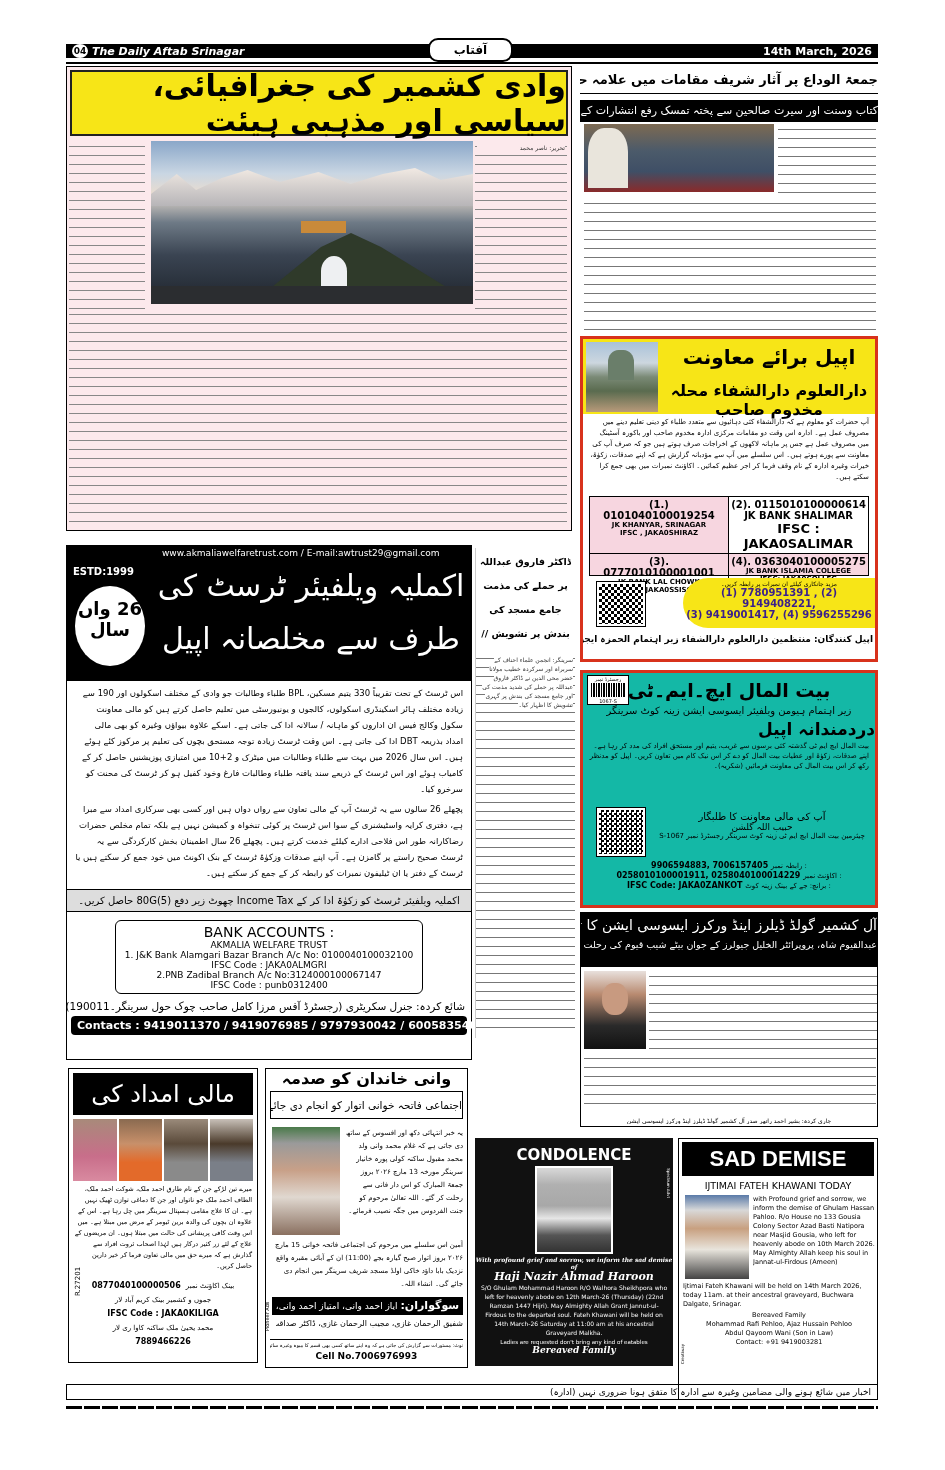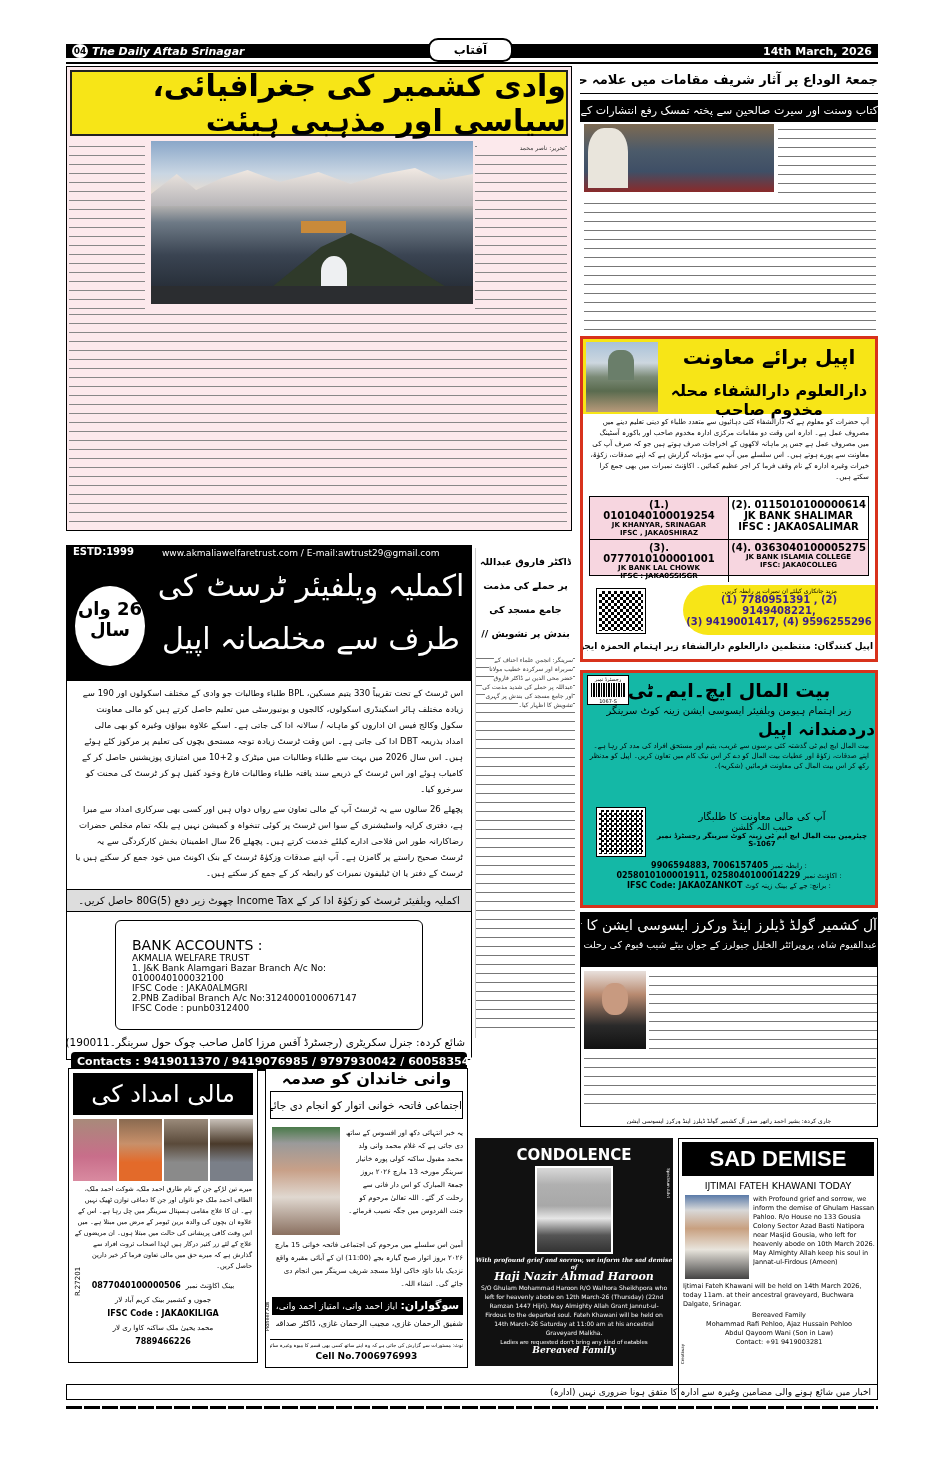--- a/index.html
+++ b/index.html
@@ -69,59 +69,59 @@
   <div class="urdu" style="font-size:7px;line-height:11px;padding:3px 6px;height:80px;overflow:hidden">آپ حضرات کو معلوم ہے کہ دارالشفاء کئی دہائیوں سے متعدد طلباء کو دینی تعلیم دینے میں مصروف عمل ہے۔ ادارہ اس وقت دو مقامات مرکزی ادارہ مخدوم صاحب اور باکورہ آسٹینگ میں مصروف عمل ہے جس پر ماہانہ لاکھوں کے اخراجات صرف ہوتے ہیں جو کہ صرف آپ کی معاونت سے پورے ہوتے ہیں۔ اس سلسلے میں آپ سے مؤدبانہ گزارش ہے کہ اپنے صدقات، زکوٰۃ، خیرات وغیرہ ادارہ کے نام وقف فرما کر اجر عظیم کمائیں۔ اکاؤنٹ نمبرات میں بھی جمع کرا سکتے ہیں۔</div>
   <div style="margin:2px 6px;border:1px solid #000;display:grid;grid-template-columns:1fr 1fr;background:#f7d6e0;height:80px">
     <div style="border-right:1px solid #000;border-bottom:1px solid #000;padding:2px;text-align:center">
       <div style="font-size:10px;font-weight:bold"><span>(1.)</span> <span>0101040100019254</span></div>
       <div style="font-size:7px;font-weight:bold">JK KHANYAR, SRINAGAR</div>
       <div style="font-size:7px;font-weight:bold">IFSC , JAKA0SHIRAZ</div>
     </div>
     <div style="border-bottom:1px solid #000;padding:2px;text-align:center;background:#fff">
       <div style="font-size:10px;font-weight:bold"><span>(2).</span> <span>0115010100000614</span></div>
       <div style="font-size:10px;font-weight:bold">JK BANK SHALIMAR</div>
-      <div style="font-size:10px;font-weight:bold">IFSC : JAKA0SALIMAR</div>
+      <div style="font-size:13px;font-weight:bold">IFSC : JAKA0SALIMAR</div>
     </div>
     <div style="border-right:1px solid #000;padding:2px;text-align:center">
       <div style="font-size:10px;font-weight:bold"><span>(3).</span> <span>0777010100001001</span></div>
       <div style="font-size:7px;font-weight:bold">JK BANK LAL CHOWK</div>
       <div style="font-size:7px;font-weight:bold">IFSC : JAKA0SSISGR</div>
     </div>
     <div style="padding:2px;text-align:center">
       <div style="font-size:10px;font-weight:bold"><span>(4).</span> <span>0363040100005275</span></div>
       <div style="font-size:7px;font-weight:bold">JK BANK ISLAMIA COLLEGE</div>
       <div style="font-size:7px;font-weight:bold">IFSC: JAKA0COLLEG</div>
     </div>
   </div>
-  <div style="position:relative;height:52px;margin-top:9px">
+  <div style="position:relative;height:52px;margin-top:2px">
     <div style="position:absolute;left:14px;top:4px;width:48px;height:44px;background:repeating-conic-gradient(#000 0% 25%,#fff 0% 50%) 0 0/6px 6px;border:2px solid #fff;outline:1px solid #000"></div>
     <div style="position:absolute;left:100px;right:0;top:0;height:50px;background:#f7e517;border-radius:30px 0 0 30px;text-align:center">
       <div class="urdu" style="font-size:6px;padding-top:2px">مزید جانکاری کیلئے ان نمبرات پر رابطہ کریں۔</div>
       <div style="font-size:10px;font-weight:bold;color:#3a1f8c">(1) 7780951391 , (2) 9149408221,</div>
       <div style="font-size:10px;font-weight:bold;color:#3a1f8c">(3) 9419001417,  (4) 9596255296</div>
     </div>
   </div>
   <div class="urdu" style="font-size:9px;font-weight:bold;text-align:center;padding:4px 2px;white-space:nowrap;overflow:hidden">اپیل کنندگان: منتظمین دارالعلوم دارالشفاء زیر اہتمام الحمزہ ایجوکیشنل ٹرسٹ رجسٹرڈ</div>
 </div>
 
 <div class="abs" style="left:66px;top:545px;width:406px;height:515px;border:1.5px solid #000;background:#fff">
   <div style="height:135px;background:#000;color:#fff;position:relative">
-    <div style="position:absolute;left:6px;top:0;font-size:10px;font-weight:bold">ESTD:1999</div>
+    <div style="position:absolute;left:6px;top:20px;font-size:10px;font-weight:bold">ESTD:1999</div>
     <div style="position:absolute;left:95px;top:2px;font-size:9px">www.akmaliawelfaretrust.com / E-mail:awtrust29@gmail.com</div>
     <div style="position:absolute;left:8px;top:40px;width:70px;height:80px;background:#fff;border-radius:50%;color:#000;text-align:center">
       <div class="urdu" style="font-size:18px;font-weight:bold;padding-top:12px">26 واں</div>
       <div class="urdu" style="font-size:18px;font-weight:bold">سال</div>
     </div>
     <div class="urdu" style="position:absolute;left:90px;right:6px;top:75px;font-size:30px;text-align:center">طرف سے مخلصانہ اپیل</div>
     <div class="urdu" style="position:absolute;left:90px;right:6px;top:22px;font-size:30px;text-align:center">اکملیہ ویلفیئر ٹرسٹ کی</div>
   </div>
   <div class="urdu" style="font-size:8.5px;line-height:16px;padding:4px 8px;height:120px;overflow:hidden">اس ٹرسٹ کے تحت تقریباً 330 یتیم مسکین، BPL طلباء وطالبات جو وادی کے مختلف اسکولوں اور 190 سے زیادہ مختلف ہائر اسکینڈری اسکولوں، کالجوں و یونیورسٹی میں تعلیم حاصل کرتے ہیں کو مالی معاونت سکول وکالج فیس ان اداروں کو ماہانہ / سالانہ ادا کی جاتی ہے۔ اسکے علاوہ بیواؤں وغیرہ کو بھی مالی امداد بذریعہ DBT ادا کی جاتی ہے۔ اس وقت ٹرسٹ زیادہ توجہ مستحق بچوں کی تعلیم پر مرکوز کئے ہوئے ہیں۔ اس سال 2026 میں بہت سے طلباء وطالبات میں میٹرک و 2+10 میں امتیازی پوزیشنیں حاصل کر کے کامیاب ہوئے اور اس ٹرسٹ کے ذریعے سند یافتہ طلباء وطالبات فارغ وخود کفیل ہو کر ٹرسٹ کی محنت کو سرخرو کیا۔</div>
   <div class="urdu" style="font-size:8.5px;line-height:16px;padding:0 8px;height:88px;overflow:hidden">پچھلے 26 سالوں سے یہ ٹرسٹ آپ کے مالی تعاون سے رواں دواں ہیں اور کسی بھی سرکاری امداد سے مبرا ہے، دفتری کرایہ واسٹیشنری کے سوا اس ٹرسٹ پر کوئی تنخواہ و کمیشن نہیں ہے بلکہ تمام مخلص حضرات رضاکارانہ طور اس فلاحی ادارے کیلئے خدمت کرتے ہیں۔ پچھلے 26 سال اطمینان بخش کارکردگی سے یہ ٹرسٹ صحیح راستے پر گامزن ہے۔ آپ اپنے صدقات وزکوٰۃ ٹرسٹ کے بنک اکونٹ میں خود جمع کر سکتے ہیں یا ٹرسٹ کے دفتر یا ان ٹیلیفون نمبرات کو رابطہ کر کے جمع کر سکتے ہیں۔</div>
   <div class="urdu" style="background:#ddd;border-top:1px solid #000;border-bottom:1px solid #000;font-size:10px;text-align:center;padding:5px 4px;white-space:nowrap;overflow:hidden">اکملیہ ویلفیئر ٹرسٹ کو زکوٰۃ ادا کر کے Income Tax چھوٹ زیر دفع 80G(5) حاصل کریں۔</div>
-  <div style="margin:8px 48px 4px;border:1.5px solid #000;border-radius:6px;padding:16px">
+  <div style="margin:8px 48px 4px;border:1.5px solid #000;border-radius:6px;text-align:center;padding:3px">
     <div style="font-size:14px">BANK ACCOUNTS :</div>
     <div style="font-size:9px">AKMALIA WELFARE TRUST</div>
     <div style="font-size:9px">1. J&amp;K Bank Alamgari Bazar Branch A/c No: 0100040100032100</div>
     <div style="font-size:9px">IFSC Code : JAKA0ALMGRI</div>
     <div style="font-size:9px">2.PNB Zadibal Branch A/c No:3124000100067147</div>
     <div style="font-size:9px">IFSC Code : punb0312400</div>
   </div>
   <div class="urdu" style="font-size:10.5px;padding:2px 6px;white-space:nowrap;overflow:hidden">شائع کردہ: جنرل سکریٹری (رجسٹرڈ آفس مرزا کامل صاحب چوک حول سرینگر۔190011)</div>
   <div style="margin:2px 4px;background:#000;color:#fff;font-size:11px;font-weight:bold;padding:3px 6px;border-radius:4px;white-space:nowrap">Contacts : 9419011370 / 9419076985 / 9797930042 / 6005835400</div>
 </div>
@@ -138,21 +138,21 @@
     <div>1067-S</div>
   </div>
   <div class="urdu" style="text-align:center;font-size:19px;font-weight:bold;margin-top:6px">بیت المال ایچ۔ایم۔ٹی</div>
   <div class="urdu" style="text-align:center;font-size:10px;margin-top:4px">زیر اہتمام ہیومن ویلفیئر ایسوسی ایشن زینہ کوٹ سرینگر</div>
   <div class="urdu" style="text-align:right;font-size:17px;font-weight:bold;margin-top:3px">دردمندانہ اپیل</div>
   <div class="urdu" style="font-size:7px;line-height:10px;padding:2px 6px;height:38px;overflow:hidden">بیت المال ایچ ایم ٹی گذشتہ کئی برسوں سے غریب، یتیم اور مستحق افراد کی مدد کر رہا ہے۔ اپنے صدقات، زکوٰۃ اور عطیات بیت المال کو دے کر اس نیک کام میں تعاون کریں۔ اپیل کو مدنظر رکھ کر اس بیت المال کی معاونت فرمائیں (شکریہ)۔</div>
   <div style="position:absolute;left:14px;top:135px;width:48px;height:48px;background:repeating-conic-gradient(#000 0% 25%,#fff 0% 50%) 0 0/5px 5px;border:2px solid #fff;outline:1px solid #000"></div>
   <div style="position:absolute;left:70px;right:4px;top:138px;text-align:center">
     <div class="urdu" style="font-size:10px">آپ کی مالی معاونت کا طلبگار</div>
     <div class="urdu" style="font-size:9px">حبیب اللہ گلشن</div>
-    <div class="urdu" style="font-size:7px;font-weight:bold">چیئرمین بیت المال ایچ ایم ٹی زینہ کوٹ سرینگر رجسٹرڈ نمبر 1067-S</div>
+    <div class="urdu" style="font-size:7px;font-weight:normal">چیئرمین بیت المال ایچ ایم ٹی زینہ کوٹ سرینگر رجسٹرڈ نمبر 1067-S</div>
   </div>
   <div style="position:absolute;left:4px;right:4px;top:188px;text-align:center;font-size:8px;font-weight:bold;line-height:10px">
     <div><span>9906594883, 7006157405</span> <span class="urdu" style="font-weight:normal;font-size:7px">رابطہ نمبر :</span></div>
     <div><span>0258010100001911, 0258040100014229</span> <span class="urdu" style="font-weight:normal;font-size:7px">اکاؤنٹ نمبر :</span></div>
     <div><span>IFSC Code: JAKA0ZANKOT</span> <span class="urdu" style="font-weight:normal;font-size:7px">برانچ: جے کے بینک زینہ کوٹ :</span></div>
   </div>
 </div>
 
 <div class="abs" style="left:580px;top:912px;width:298px;height:215px;border:1px solid #000;background:#fff">
   <div style="background:#000;color:#fff;height:54px;text-align:center">

